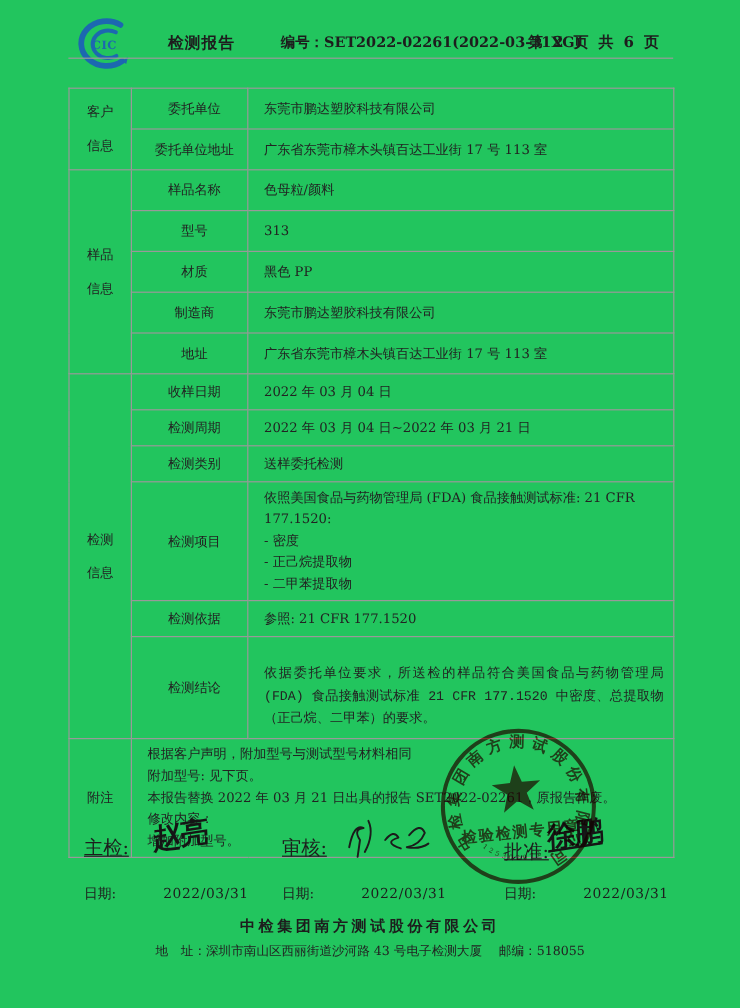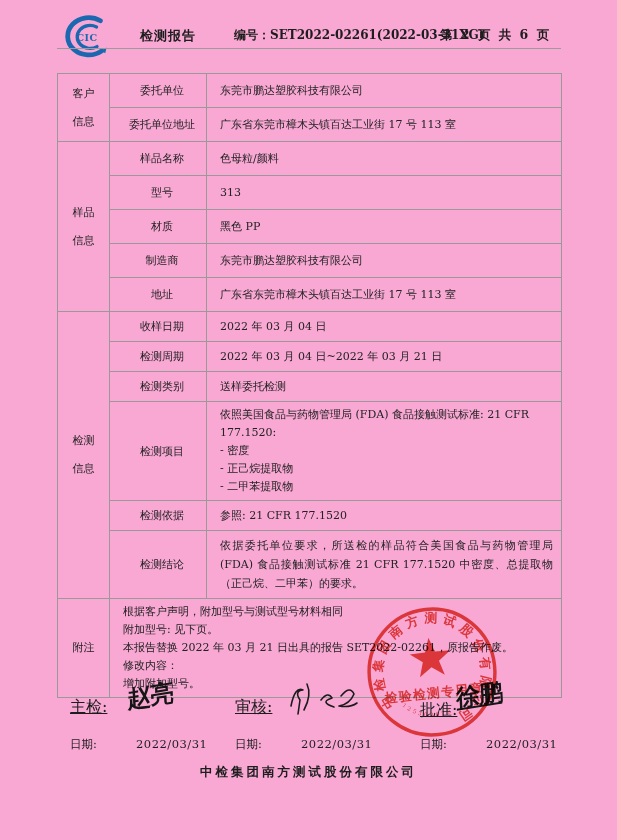--- a/index.html
+++ b/index.html
@@ -1,37 +1,37 @@
 <!DOCTYPE html>
 <html><head>
 <meta charset="utf-8">
 <style>
   html,body { margin:0; padding:0; background:#e8e8e8; }
   .page {
     position:relative; width:617px; height:840px; margin:0 auto;
-    background:#f9a8d4; overflow:hidden;
+    background:#22c55e; overflow:hidden;
     font-family:"DejaVu Serif","Liberation Serif",serif;
     color:#1d1d1d;
   }
   
   .hdr-logo { position:absolute; left:62px; top:15px; width:50px; height:44px; }
   .hdr-title { position:absolute; left:140px; top:27px; font-size:13px; font-weight:bold; letter-spacing:1px; }
   .hdr-no { position:absolute; left:234px; top:27px; font-size:12px; font-weight:bold; }
   .hdr-pages { position:absolute; left:440px; top:27px; font-size:12.5px; font-weight:bold; letter-spacing:2px; }
   .hdr-rule { position:absolute; left:57px; top:48px; width:504px; height:1px; background:#9b9b9b; }
   
   table.report { position:absolute; left:57px; top:73px; width:504px; border-collapse:collapse; table-layout:fixed; }
   table.report td { border:1px solid #999; font-size:11px; color:#222; vertical-align:middle; }
   col.c1 { width:52px; } col.c2 { width:97px; } col.c3 { width:355px; }
   td.sec { text-align:center; padding:0 10px; line-height:28px; }
   td.lbl { padding:0 4px 0 12px; height:33px;text-align:center; }
   td.val { padding:2px 8px 2px 13px; }
   tr.r-short td { height:25px; }
   td.pre { white-space:pre-line; line-height:18px; padding-top:4px; padding-bottom:4px; }
-  td.just { line-height:19px; text-align:justify; padding-top:5px; padding-bottom:5px; }
+  td.just { line-height:19px; text-align:justify; padding-top:22px; padding-bottom:5px;font-family:Liberation Mono, monospace; }
   
   .stamp { position:absolute; left:361px; top:601px; width:142px; height:142px; opacity:0.88; mix-blend-mode:multiply; z-index:6; pointer-events:none; }
   
   .role { position:absolute; font-size:16px; z-index:2;text-decoration:underline; }
   .sig-text { position:absolute; font-size:24px; font-weight:600; color:#151515; transform:rotate(-9deg) skewX(-6deg); letter-spacing:-1px; z-index:3; }
   .sig-svg { position:absolute; z-index:3; }
   .date-lbl { position:absolute; font-size:11.5px; }
   .date-val { position:absolute; font-size:11.5px; letter-spacing:0.5px;text-align:center; }
   
   .ftr { position:absolute; left:0; width:617px; text-align:center; }
@@ -170,14 +170,17 @@
   <div class="sig-text" style="left:456px; top:679px; text-decoration:underline;">徐鹏</div>
 
   <div class="date-lbl" style="left:70px; top:737px;">日期:</div>
   <div class="date-val" style="left:136px; top:737px;">2022/03/31</div>
   <div class="date-lbl" style="left:235px; top:737px;">日期:</div>
   <div class="date-val" style="left:301px; top:737px;">2022/03/31</div>
   <div class="date-lbl" style="left:420px; top:737px;">日期:</div>
   <div class="date-val" style="left:486px; top:737px;">2022/03/31</div>
 
   <div class="ftr ftr-company">中检集团南方测试股份有限公司</div>
+  <div class="ftr ftr-line ftr-addr">
+    <span>地　址：</span><span>深圳市南山区西丽街道沙河路 43 号电子检测大厦</span><span class="gap"></span><span>邮编：</span><span>518055</span>
+  </div>
 
 </div>
 
 </body></html>

